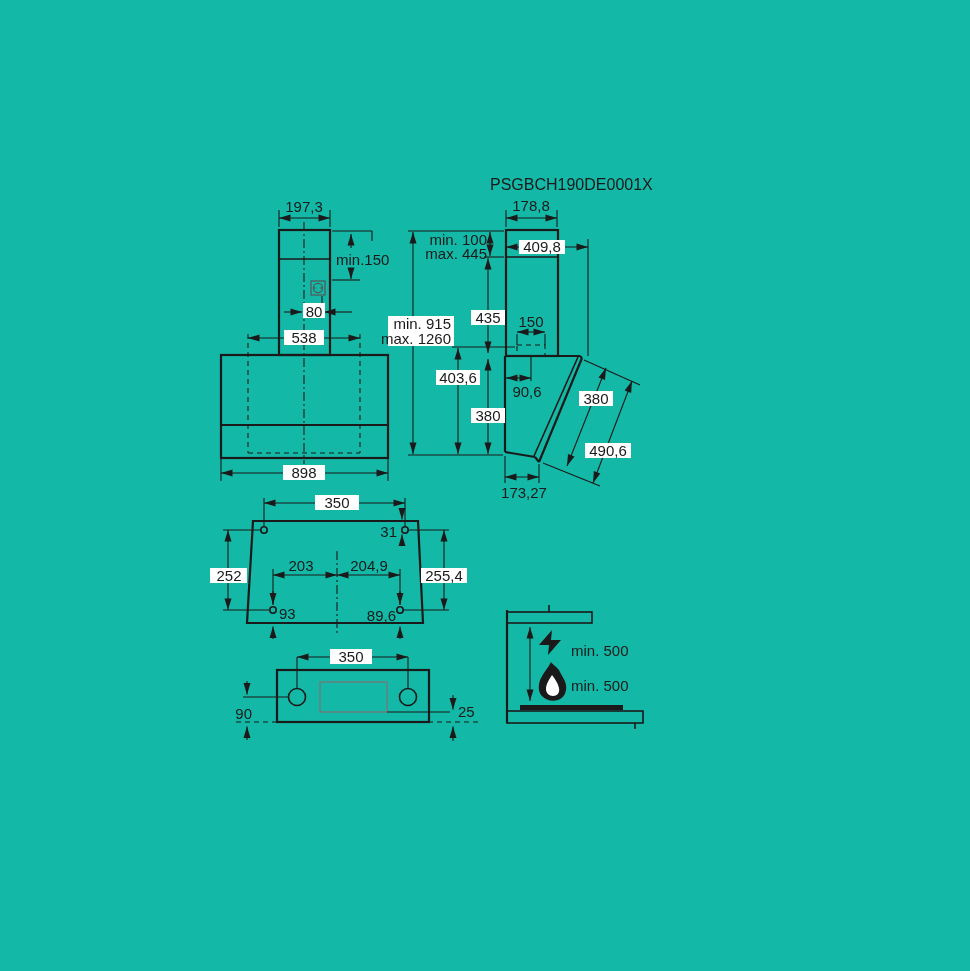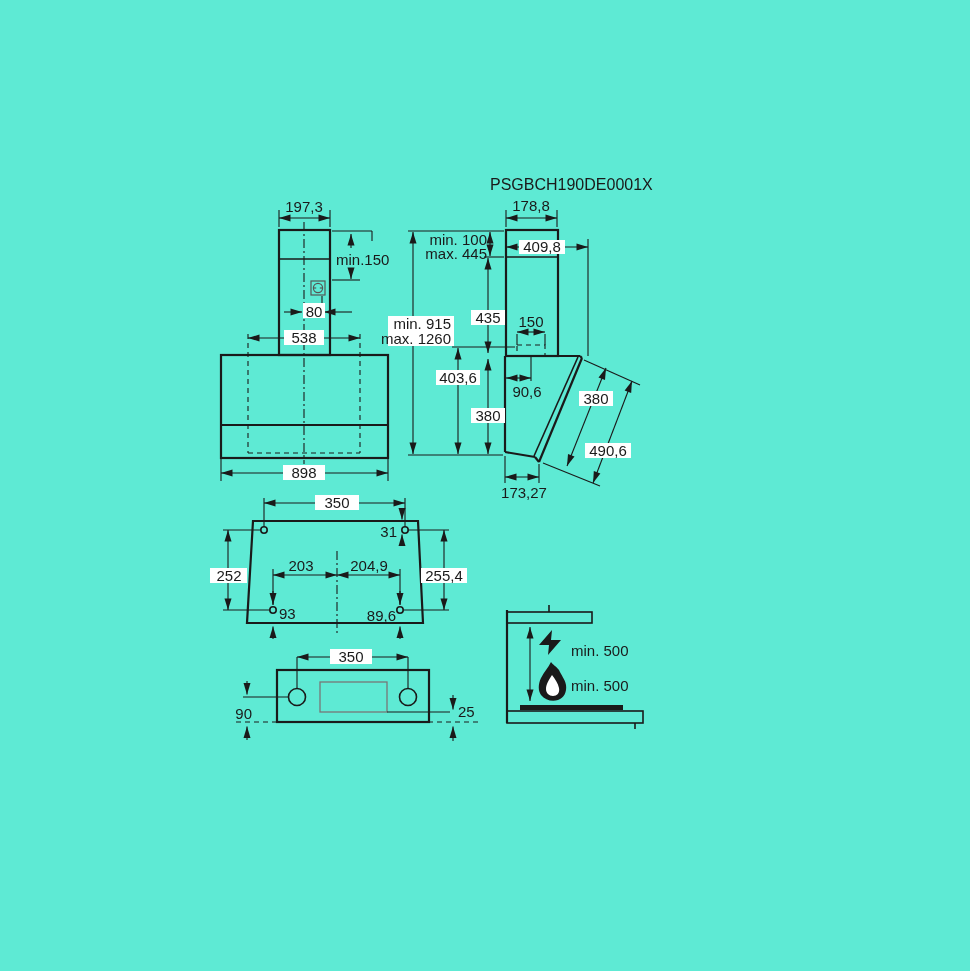--- a/index.html
+++ b/index.html
@@ -1,16 +1,16 @@
 <!DOCTYPE html>
 <html><head>
 <meta charset="utf-8">
 <style>
   html,body{margin:0;padding:0;background:#ffffff;}
-  .canvas{position:relative;width:970px;height:971px;background:#5eead4;overflow:hidden;
+  .canvas{position:relative;width:970px;height:971px;background:#14b8a6;overflow:hidden;
           font-family:"Liberation Sans", sans-serif;}
   svg{display:block;}
   svg text{font-family:"Liberation Sans", sans-serif;fill:#1a1a1a;}
   .dim{font-size:15px;}
   .ttl{font-size:16px;}
   .thin{stroke:#1a1a1a;stroke-width:1.1;fill:none;}
   .med{stroke:#1a1a1a;stroke-width:1.6;fill:none;}
   .thick{stroke:#1a1a1a;stroke-width:2.2;fill:none;}
   .gray{stroke:#777;stroke-width:1.3;fill:none;}
   .dash{stroke-dasharray:5 4;}

